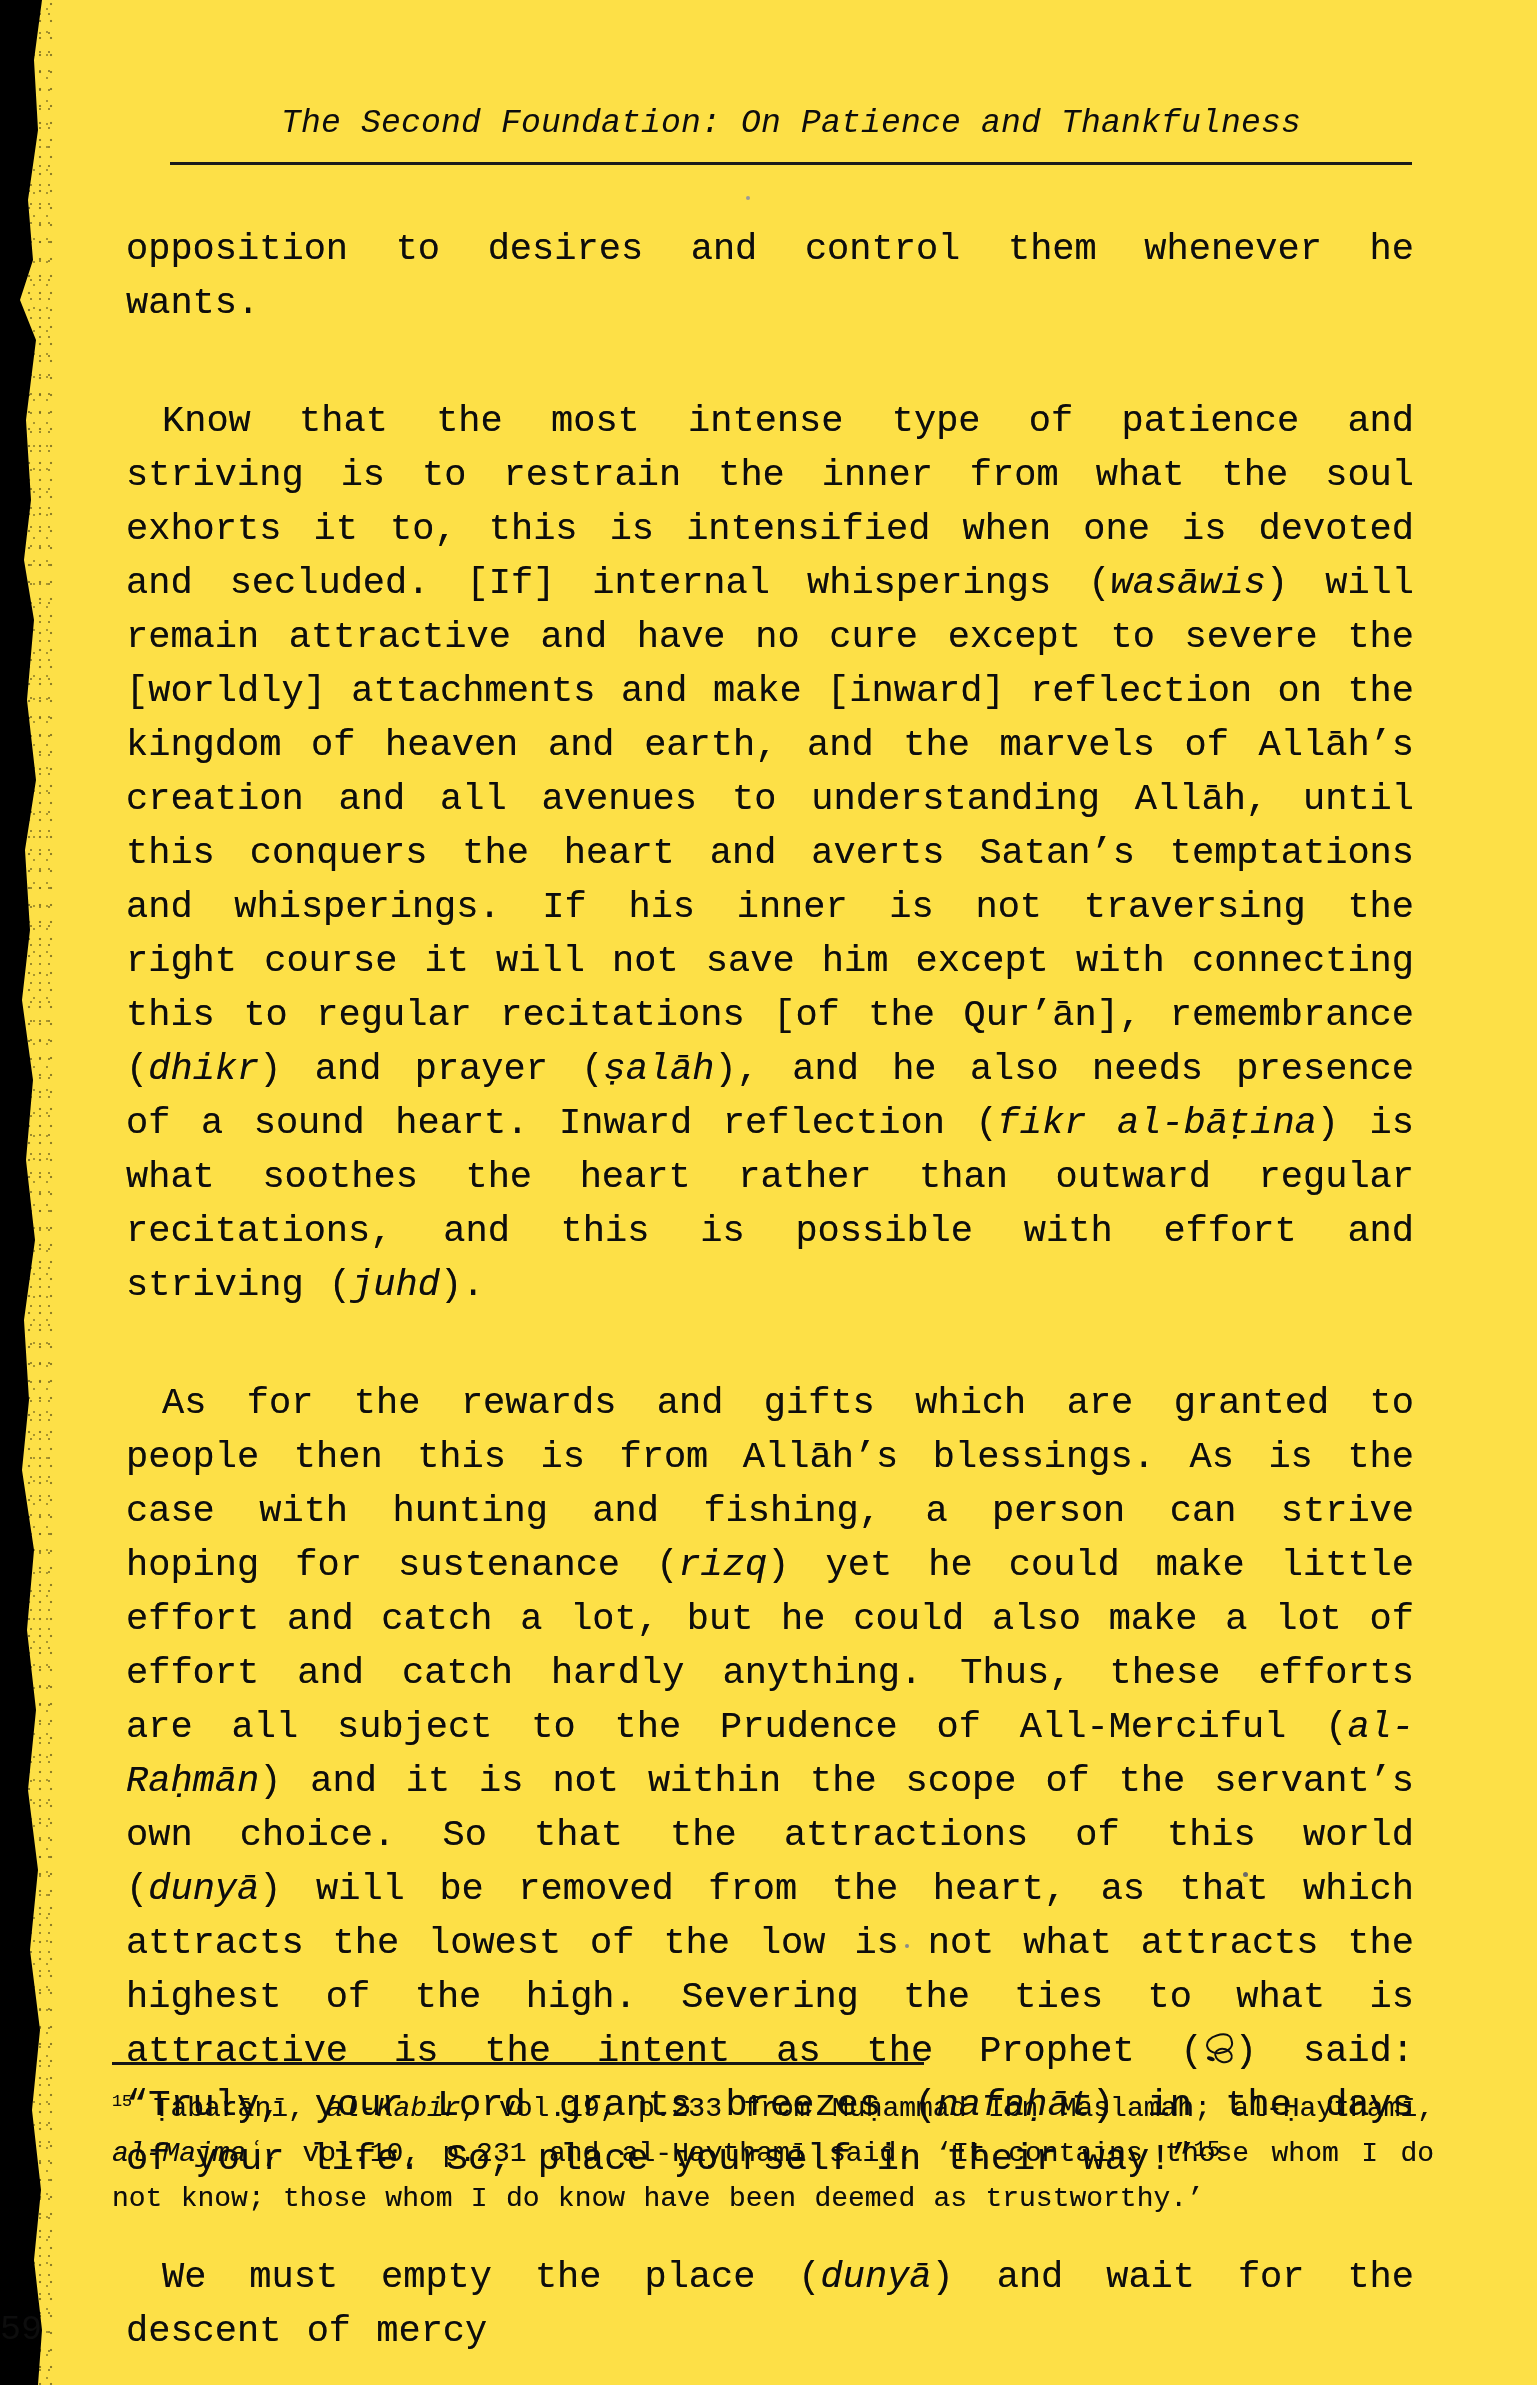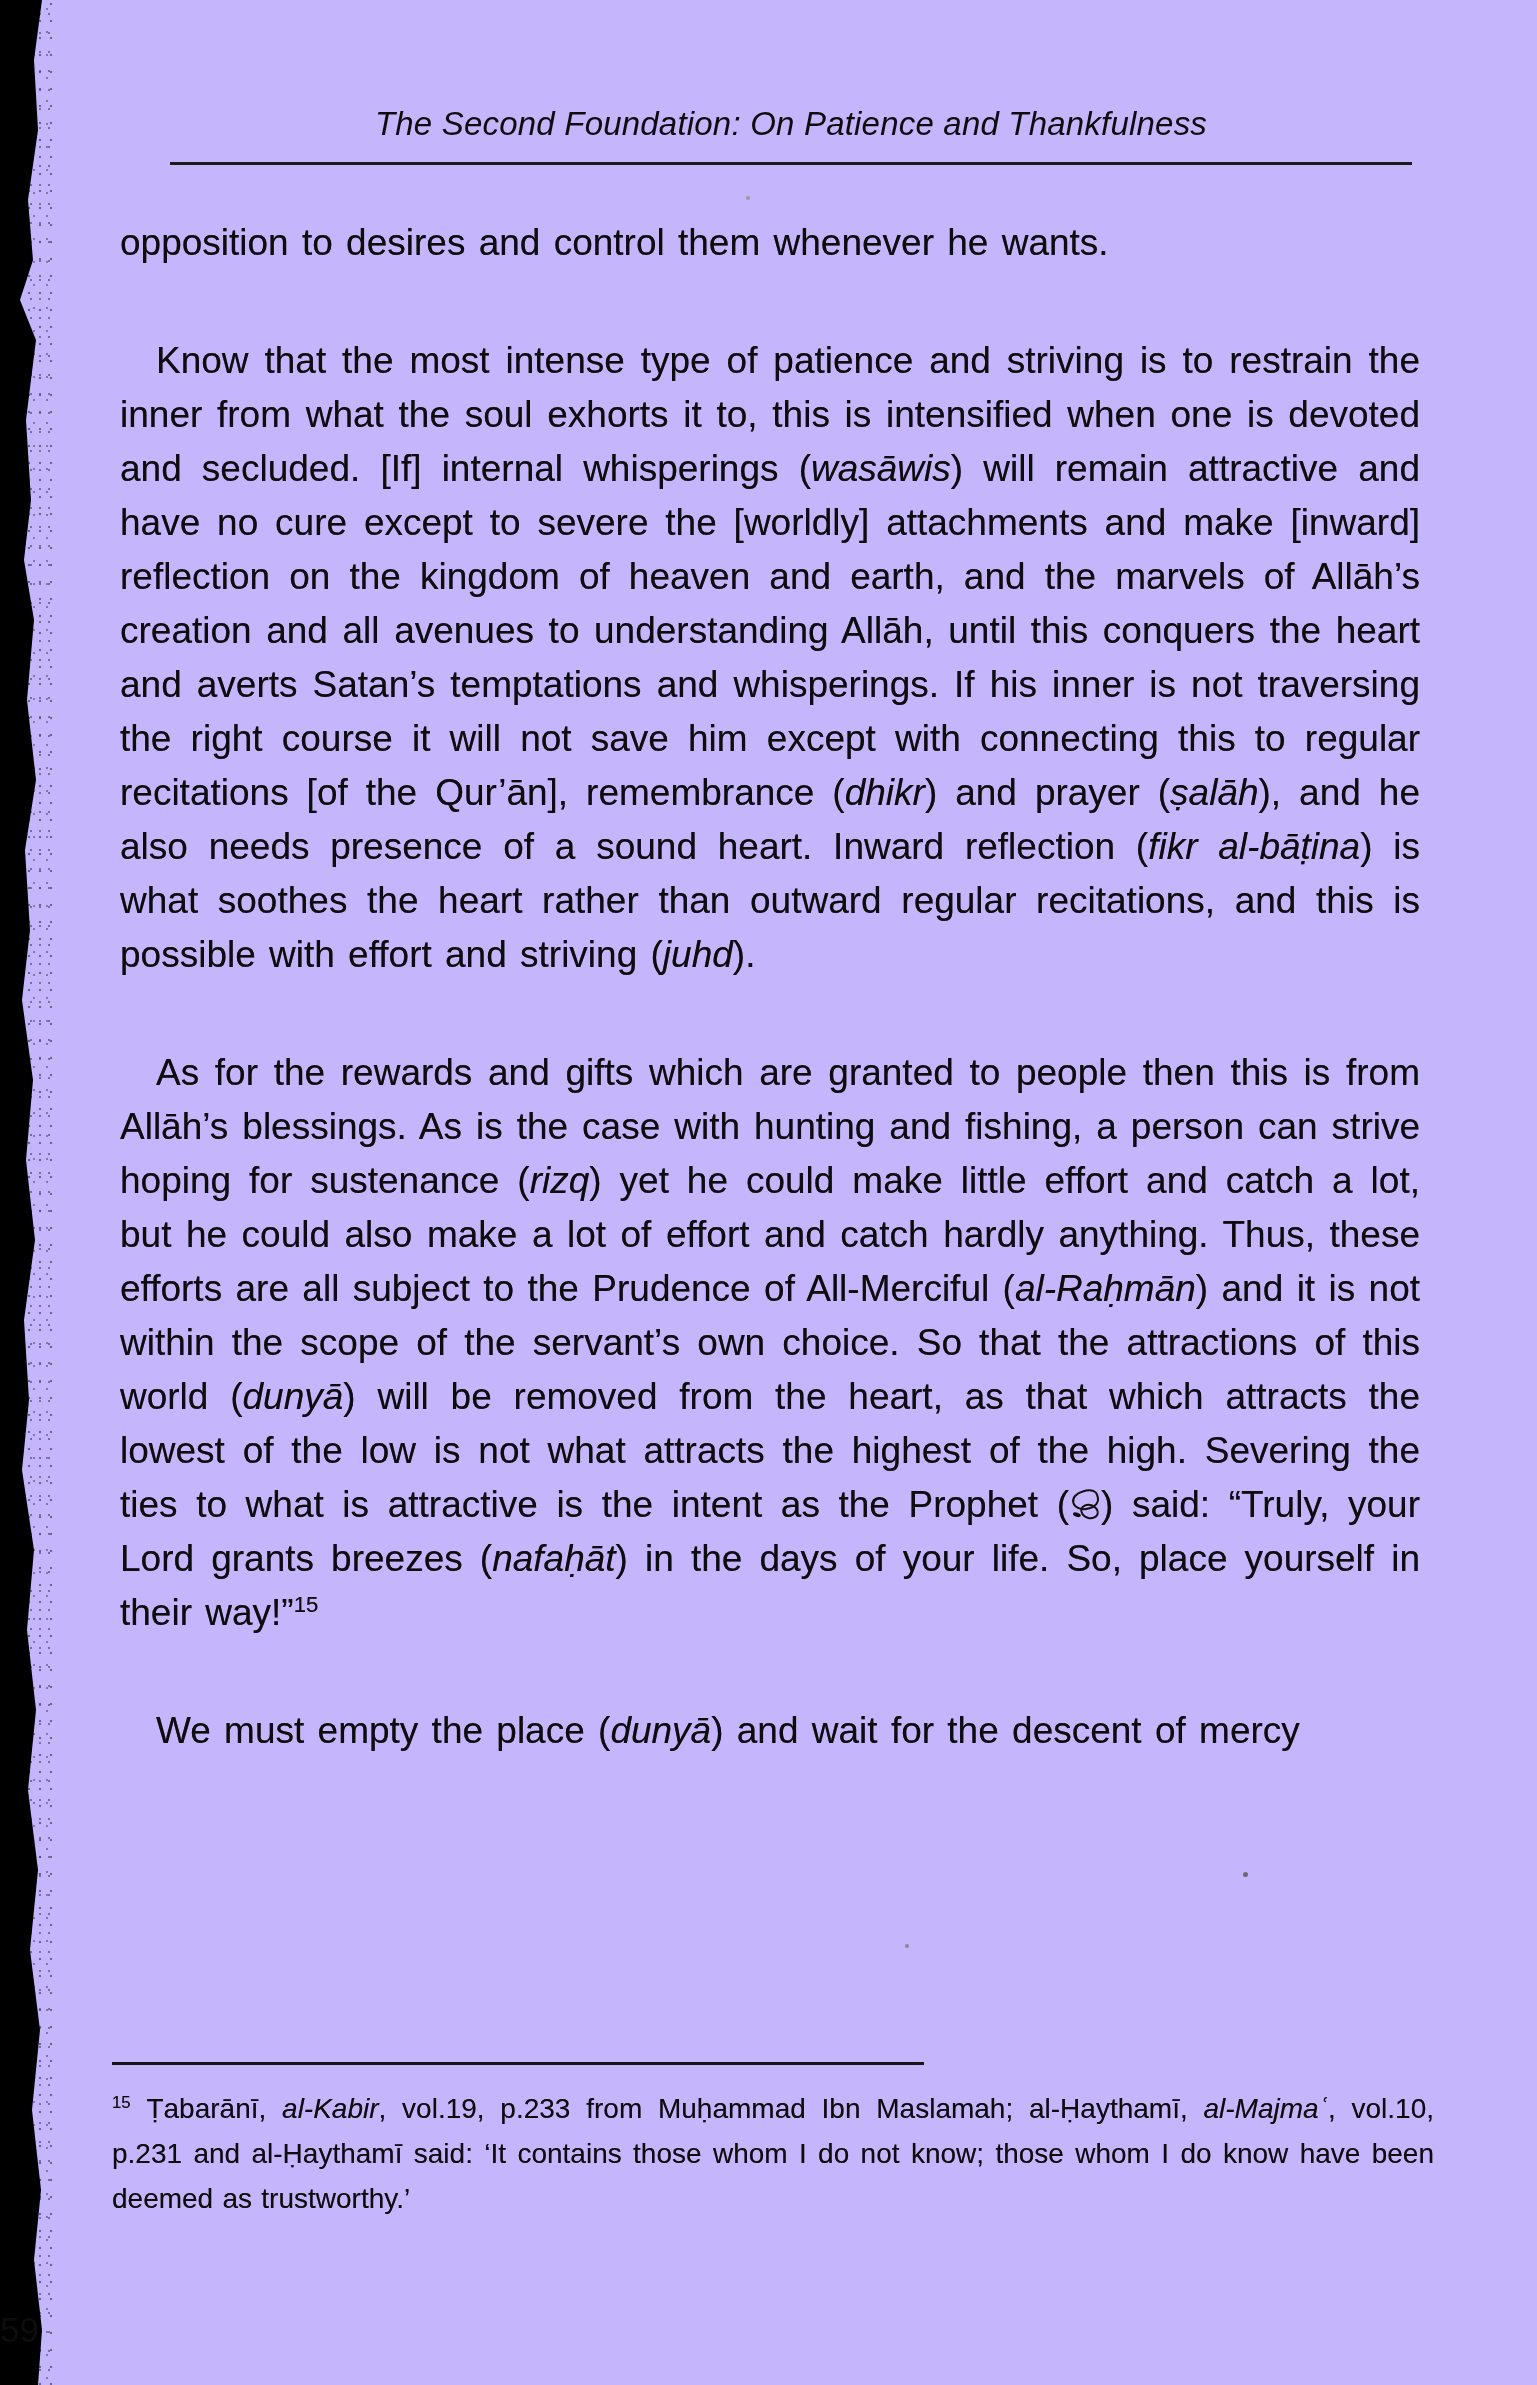--- a/index.html
+++ b/index.html
@@ -1,23 +1,23 @@
 <!DOCTYPE html>
 <html><head>
 <meta charset="utf-8">
 <title>Scanned book page</title>
 <style>
   html, body { margin: 0; padding: 0; background: #e9e9e9; }
   .page {
     position: relative;
     width: 1537px;
     height: 2385px;
-    background: #c4b5fd;
+    background: #fde047;
     overflow: hidden;
-    font-family: Liberation Sans, sans-serif;
+    font-family: Liberation Mono, monospace;
     color: #0d0d0d;
   }
 
   
   .scan-edge {
     position: absolute;
     left: 0; top: 0;
     width: 52px; height: 2385px;
     background: #000;
     filter: blur(0.5px);
@@ -70,21 +70,21 @@
   .body-text {
     position: absolute;
     left: 112px; top: 208px;
     width: 1316px;
     font-size: 37px;
     line-height: 54px;
     text-align: justify;
     word-spacing: 3px;
     text-shadow: 0 0 .6px rgba(0,0,0,.5);
   }
-  .para { margin: 8px; }
+  .para { margin: 14px; }
   .para.indent { text-indent: 36px; }
   .para.gap-lg { margin-top: 64px; }
   .body-text i, .footnote i { font-style: italic; }
   sup { font-size: .6em; line-height: 0; vertical-align: super; letter-spacing: 0; }
 
   
   .saw-icon {
     display: inline-block;
     position: relative;
     width: 32px; height: 36px;

